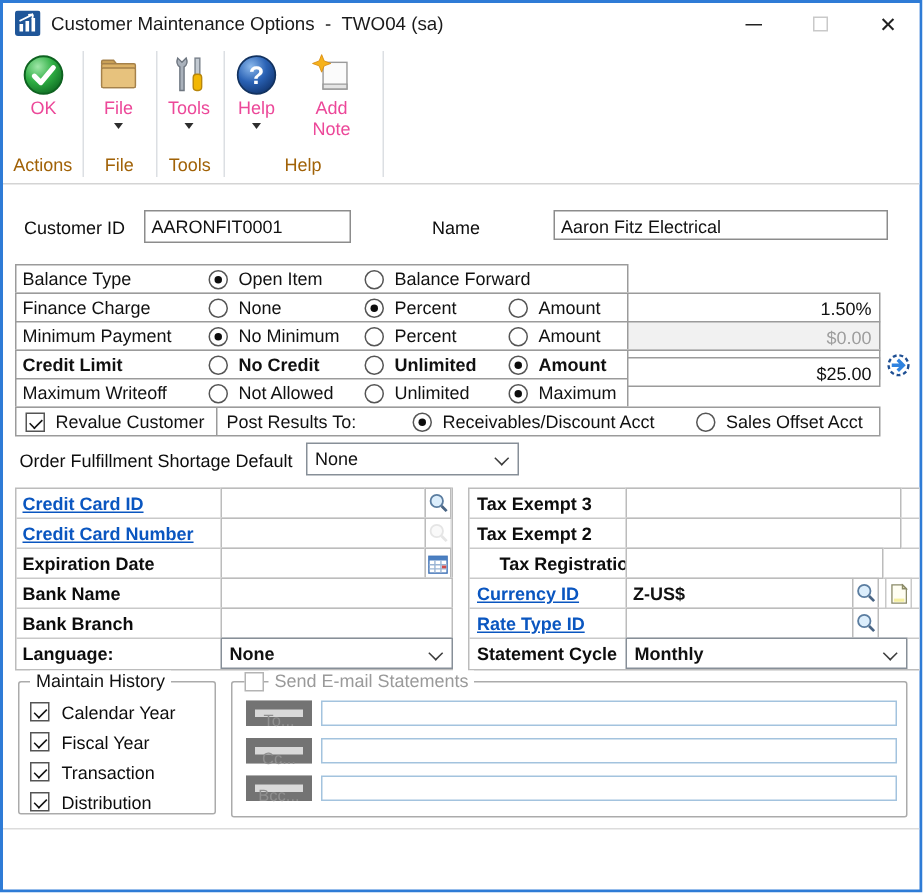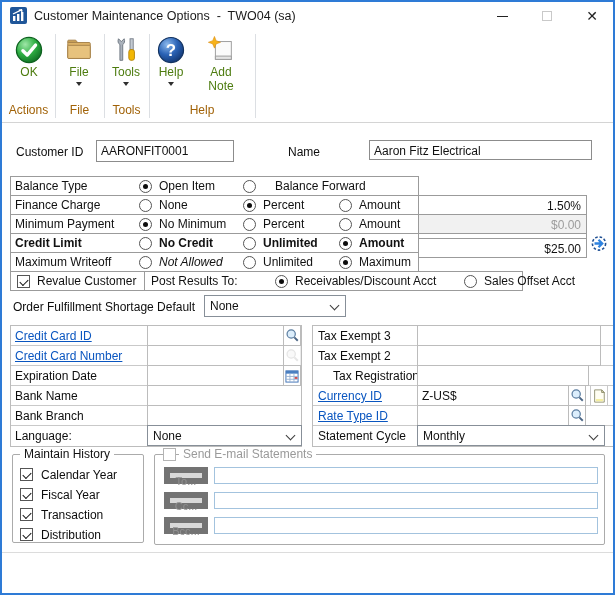--- a/index.html
+++ b/index.html
@@ -12,21 +12,21 @@
   .title-text { position:absolute; left:32px; top:7px; font-size:12.5px; color:#1a1a1a; white-space:pre; }
   .cap-btn { position:absolute; top:0; width:32px; height:28px; display:flex; align-items:center; justify-content:center; }
   .min-glyph { width:11px; height:0; border-top:1.4px solid #222; }
   .max-glyph { width:10px; height:10px; border:1.2px solid #c9c9c9; }
   .close-glyph { font-size:14px; color:#222; line-height:1; }
 
   
   .ribbon { position:absolute; left:0; top:28px; right:0; height:93px; background:#fff; border-bottom:1px solid #d4d4d4; }
   .rsep { position:absolute; top:4px; height:84px; width:1px; background:#dcdfe3; }
   .rbtn { position:absolute; top:5px; display:flex; flex-direction:column; align-items:center; cursor:default; }
-  .rbtn .rlabel { color:#4d7c0f; font-size:12px; margin-top:1px; line-height:13px; text-align:center; }
+  .rbtn .rlabel { color:#ec4899; font-size:12px; margin-top:1px; line-height:13px; text-align:center; }
   .drop-arrow { width:0; height:0; border-left:3.5px solid transparent; border-right:3.5px solid transparent; border-top:4px solid #2e2e2e; margin-top:3px; }
   .rgroup-label { position:absolute; top:73px; height:16px; text-align:center; color:#a16207; font-size:12px; }
 
   
   .lbl { position:absolute; font-size:12px; color:#0d0d0d; white-space:nowrap; }
   .link { position:absolute; font-size:12px; color:#0a56c0; text-decoration:underline; white-space:nowrap; cursor:pointer; }
   .tfield { position:absolute; background:#fff; border:1px solid #8c8c8c; font-size:12px; padding:3px 4px 0 4px; overflow:hidden; white-space:nowrap; }
   .combo { position:absolute; background:#fff; border:1px solid #878f98; font-size:12px; padding:3px 18px 0 5px; overflow:hidden; white-space:nowrap; }
   .chev { position:absolute; right:7px; top:6px; width:7px; height:7px; border-right:1.5px solid #3c3c3c; border-bottom:1.5px solid #3c3c3c; transform:rotate(45deg); }
   .radio { position:absolute; width:13px; height:13px; border:1px solid #555; border-radius:50%; background:#fff; }
@@ -37,21 +37,21 @@
 
   
   .grow { position:absolute; left:8px; width:409px; height:20px; border:1px solid #9b9b9b; background:#fff; }
   .grow .rl { position:absolute; left:4px; top:2px; }
   .vcell { position:absolute; left:416px; width:169px; height:20px; border:1px solid #9b9b9b; background:#fff; text-align:right; padding:3px 5px 0 0; font-size:12px; }
   .vcell.dis { background:#f1f1f1; color:#9d9d9d; }
   .opt-lbl { position:absolute; top:2px; white-space:nowrap; }
 
   
   .dtable { position:absolute; border:1px solid #bcbcbc; background:#fff; }
-  .drow { position:relative; height:20px; border-bottom:1px solid #c9c9c9; }
+  .drow { position:relative; height:20px; border-bottom:1px solid #c9c9c9;font-weight:bold; }
   .drow:last-child { border-bottom:none; }
   .dcell { position:absolute; top:-1px; height:21px; background:#fff; border:1px solid #bcbcbc; font-size:12px; padding:3px 4px 0 4px; white-space:nowrap; overflow:hidden; }
   .icell { position:absolute; top:-1px; height:21px; width:18px; background:#fff; border:1px solid #bcbcbc; display:flex; align-items:center; justify-content:center; }
   .drow .lbl, .drow .link { top:3px; }
 
   
   .gbox { position:absolute; border:1px solid #ababab; border-radius:2px; background:#fff; }
   .gtitle { position:absolute; background:#fff; padding:0 4px; font-size:12px; white-space:nowrap; }
   .gtitle.dis { color:#9a9a9a; }
   .mailbtn { position:absolute; width:44px; height:17px; background:#d9d9d9; border:6px solid #737373; color:#909090; font-size:11px; text-align:center; padding-top:2px; }
@@ -173,21 +173,21 @@
   <span class="lbl" style="left:14px; top:143px;">Customer ID</span>
   <div class="tfield" style="left:94px; top:138px; width:138px; height:22px;">AARONFIT0001</div>
   <span class="lbl" style="left:286px; top:143px;">Name</span>
   <div class="tfield" style="left:367px; top:138px; width:223px; height:20px;">Aaron Fitz Electrical</div>
 
   <div class="grow" style="top:174px;">
     <span class="rl">Balance Type</span>
     <span class="radio sel" style="left:128px; top:3px;"></span>
     <span class="opt-lbl" style="left:148px;">Open Item</span>
     <span class="radio" style="left:232px; top:3px;"></span>
-    <span class="opt-lbl" style="left:264px;">Balance Forward</span>
+    <span class="opt-lbl" style="left:252px;">Balance Forward</span>
   </div>
 
   <div class="grow" style="top:193px;">
     <span class="rl">Finance Charge</span>
     <span class="radio" style="left:128px; top:3px;"></span>
     <span class="opt-lbl" style="left:148px;">None</span>
     <span class="radio sel" style="left:232px; top:3px;"></span>
     <span class="opt-lbl" style="left:252px;">Percent</span>
     <span class="radio" style="left:328px; top:3px;"></span>
     <span class="opt-lbl" style="left:348px;">Amount</span>
@@ -218,29 +218,29 @@
   <span style="position:absolute; left:589px; top:233px;">
     <svg viewBox="0 0 17 17" width="17" height="17">
         <circle cx="8" cy="8.5" r="6.6" fill="none" stroke="#1f4f93" stroke-width="1.6" stroke-dasharray="2.6 1.9"></circle>
         <path d="M3.5 8.5 h7.5 M7.5 4.8 L11.2 8.5 L7.5 12.2" stroke="#2f83e0" stroke-width="2.3" fill="none"></path>
       </svg>
   </span>
 
   <div class="grow" style="top:250px;">
     <span class="rl">Maximum Writeoff</span>
     <span class="radio" style="left:128px; top:3px;"></span>
-    <span class="opt-lbl" style="left:148px;font-style:italic;">Not Allowed</span>
+    <span class="opt-lbl" style="left:148px;">Not Allowed</span>
     <span class="radio" style="left:232px; top:3px;"></span>
     <span class="opt-lbl" style="left:252px;">Unlimited</span>
     <span class="radio sel" style="left:328px; top:3px;"></span>
     <span class="opt-lbl" style="left:348px;">Maximum</span>
   </div>
   <div class="vcell" style="top:236px;">$25.00</div>
 
-  <div class="grow" style="top:269px; width:513px;">
+  <div class="grow" style="top:269px; width:577px;">
     <span class="cb on" style="left:6px; top:3px;"></span>
     <span class="opt-lbl" style="left:26px;">Revalue Customer</span>
     <span style="position:absolute; left:133px; top:0; bottom:0; width:1px; background:#9b9b9b;"></span>
     <span class="opt-lbl" style="left:140px;">Post Results To:</span>
     <span class="radio sel" style="left:264px; top:3px;"></span>
     <span class="opt-lbl" style="left:284px;">Receivables/Discount Acct</span>
     <span class="radio" style="left:453px; top:3px;"></span>
     <span class="opt-lbl" style="left:473px;">Sales Offset Acct</span>
   </div>
 

